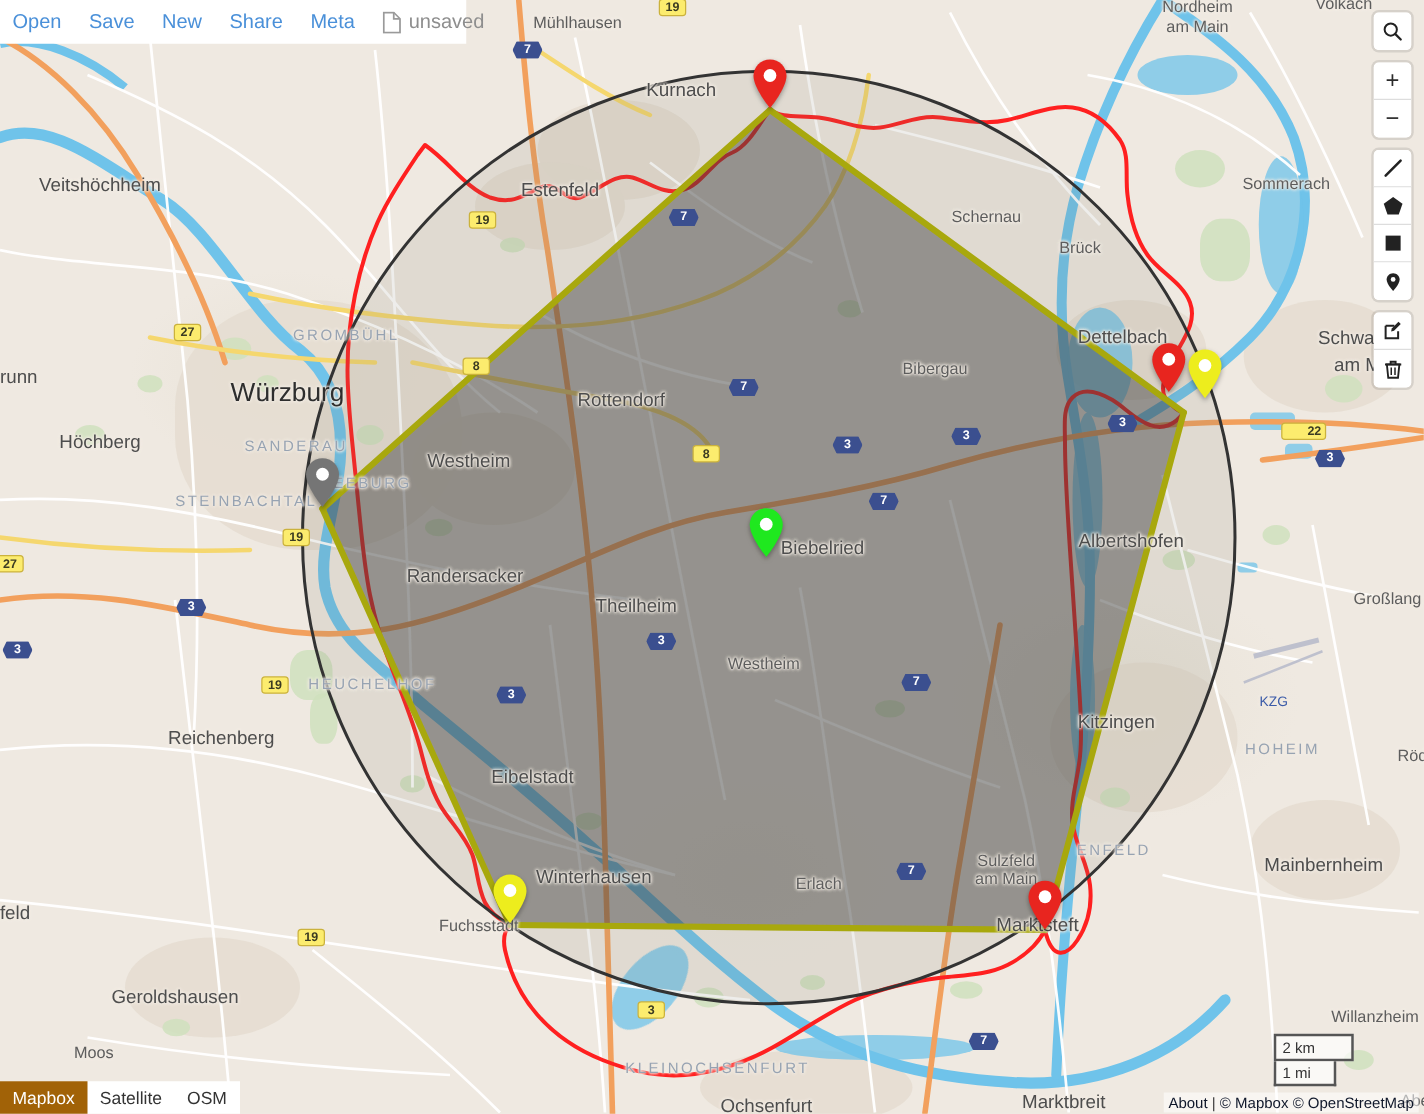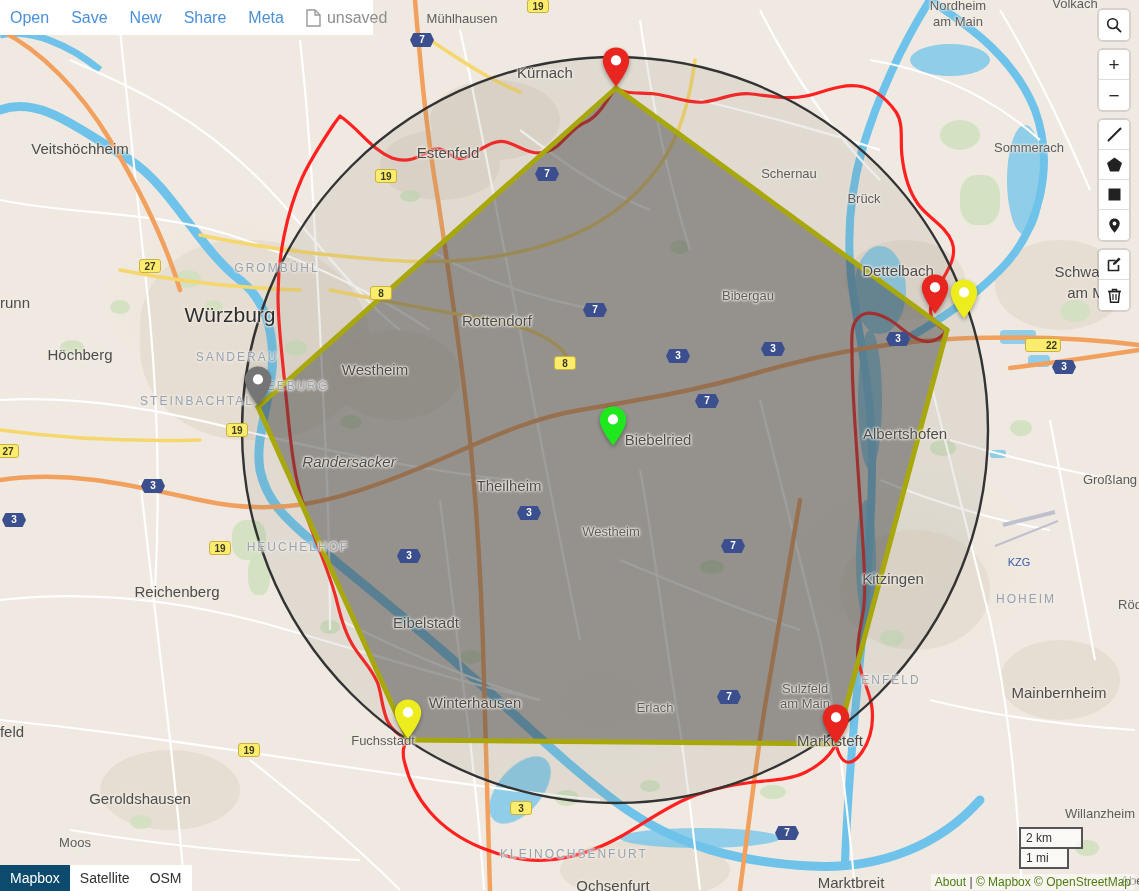--- a/index.html
+++ b/index.html
@@ -103,21 +103,21 @@
 
   
   #layers {
     position: absolute; left: 0; bottom: 0;
     display:flex; background:#fff; z-index:40;
     font-size: 14px;
   }
   #layers .layer {
     padding: 5px 10px; cursor:pointer; color:#333;
   }
-  #layers .layer.active { background:#0c4a6e; color:#fff; }
+  #layers .layer.active { background:#a16207; color:#fff; }
 
   
   #scale {
     position:absolute; right: 56px; bottom: 22px; z-index: 38;
     font-size: 12px; color:#333;
   }
   #scale div {
     background: rgba(255,255,255,.70);
     border: 2px solid #555; border-top: none;
     padding: 1px 5px; line-height:16px;
@@ -125,21 +125,21 @@
   #scale div.km { border-top: 2px solid #555; width: 64px; }
   #scale div.mi { width: 50px; }
 
   
   #attrib {
     position:absolute; right: 4px; bottom: 1px;
     font-size: 12px; color:#3b3b3b;
     background: rgba(255,255,255,.55);
     padding: 1px 4px; z-index: 38;
   }
-  #attrib a { color:#4d7c0f; text-decoration:none;margin-top:48px; }
+  #attrib a { color:#0f172a; text-decoration:none;margin-top:48px; }
 </style>
 </head>
 <body>
 
 <div id="app">
 
   <div id="map">
     <div class="landmass"></div>
 
     <div>
@@ -330,21 +330,21 @@
         <div class="lbl city" style="left: 230px; top: 315px;">Würzburg</div>
         <div class="lbl hood" style="left: 237px; top: 357px;">SANDERAU</div>
         <div class="lbl town" style="left: 80px; top: 354px;">Höchberg</div>
         <div class="lbl town" style="left: 375px; top: 369px;">Westheim</div>
         <div class="lbl town" style="left: 497px; top: 320px;">Rottendorf</div>
         <div class="lbl hood" style="left: 197px; top: 401px;">STEINBACHTAL</div>
         <div class="lbl hood" style="left: 298px; top: 386px;">EEBURG</div>
         <div class="lbl town" style="left: 15px; top: 302px;">runn</div>
         <div class="lbl town" style="left: 658px; top: 439px;">Biebelried</div>
         <div class="lbl town" style="left: 905px; top: 433px;">Albertshofen</div>
-        <div class="lbl town" style="left: 349px; top: 461px; font-style: italic;">Randersacker</div>
+        <div class="lbl town" style="left: 372px; top: 461px;">Randersacker</div>
         <div class="lbl town" style="left: 509px; top: 485px;">Theilheim</div>
         <div class="lbl vill" style="left: 611px; top: 531px;">Westheim</div>
         <div class="lbl hood" style="left: 298px; top: 547px;">HEUCHELHOF</div>
         <div class="lbl poi" style="left: 1019px; top: 562px;">KZG</div>
         <div class="lbl town" style="left: 893px; top: 578px;">Kitzingen</div>
         <div class="lbl vill" style="left: 1110px; top: 479px;">Großlang</div>
         <div class="lbl hood" style="left: 1026px; top: 599px;">HOHEIM</div>
         <div class="lbl vill" style="left: 1130px; top: 604px;">Röd</div>
         <div class="lbl town" style="left: 177px; top: 591px;">Reichenberg</div>
         <div class="lbl town" style="left: 426px; top: 622px;">Eibelstadt</div>

